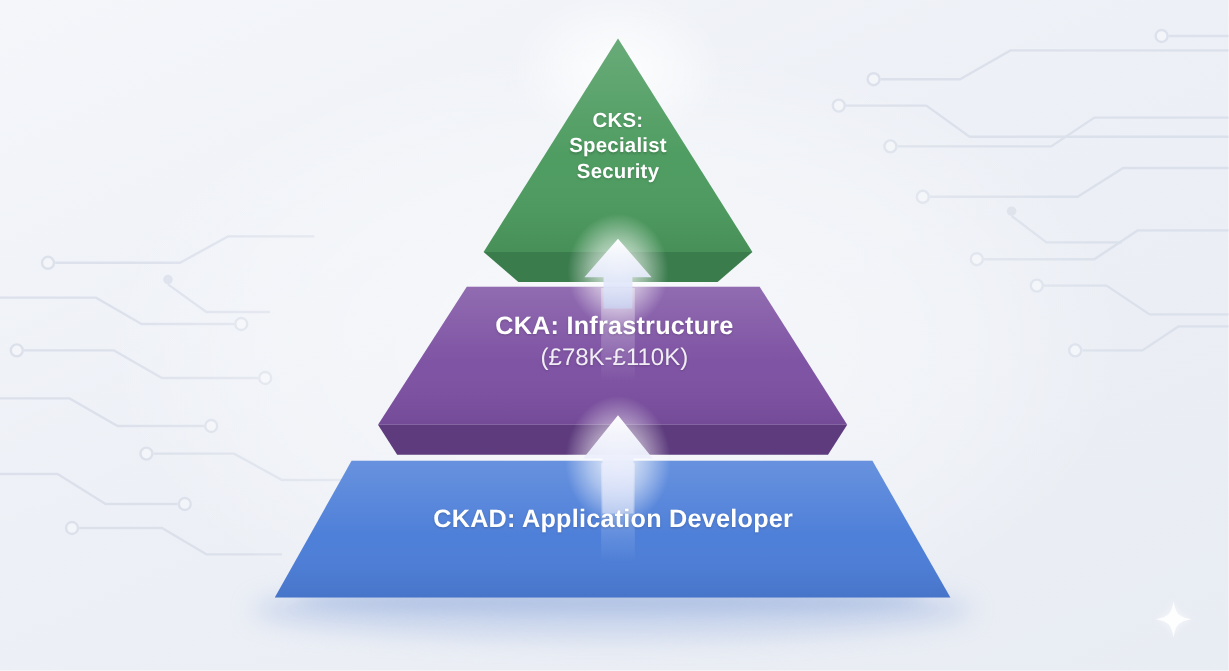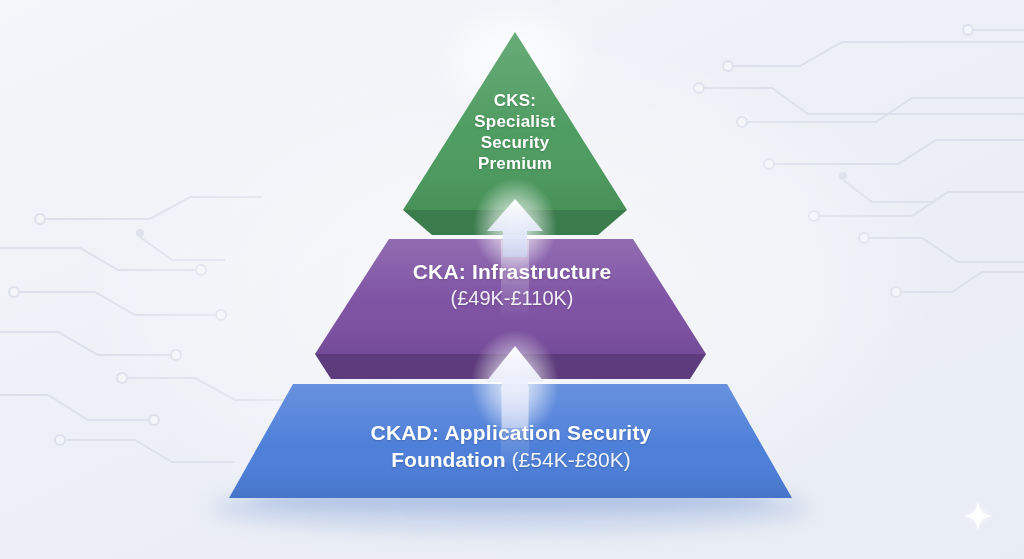--- a/index.html
+++ b/index.html
@@ -149,28 +149,24 @@
     <g transform="translate(978,516)">
       <path d="M0,-17 C2.5,-4.5 4.5,-2.5 17,0 C4.5,2.5 2.5,4.5 0,17 C-2.5,4.5 -4.5,2.5 -17,0 C-4.5,-2.5 -2.5,-4.5 0,-17 Z" opacity="0.5" filter="url(#blur3)" fill="#ffffff"></path>
       <path d="M0,-15 C2.2,-4 4,-2.2 15,0 C4,2.2 2.2,4 0,15 C-2.2,4 -4,2.2 -15,0 C-4,-2.2 -2.2,-4 0,-15 Z" opacity="0.85" fill="#ffffff"></path>
     </g>
   </svg>
 
   <div class="tier-text t1">
     <div class="title-line">CKS:</div>
     <div class="title-line">Specialist</div>
     <div class="title-line">Security</div>
-    <div class="title-line">Premium</div>
   </div>
 
   <div class="tier-text t2">
     <div class="title-line">CKA: Infrastructure</div>
-    <div class="salary">(£49K-£110K)</div>
+    <div class="salary">(£78K-£110K)</div>
   </div>
 
   <div class="tier-text t3">
-    <div class="title-line">CKAD: Application Security</div>
-    <div class="line2">
-      <span class="bold-part">Foundation</span><span class="salary-inline">(£54K-£80K)</span>
-    </div>
+    <div class="title-line">CKAD: Application Developer</div>
   </div>
 
 </div>
 
 </body></html>

